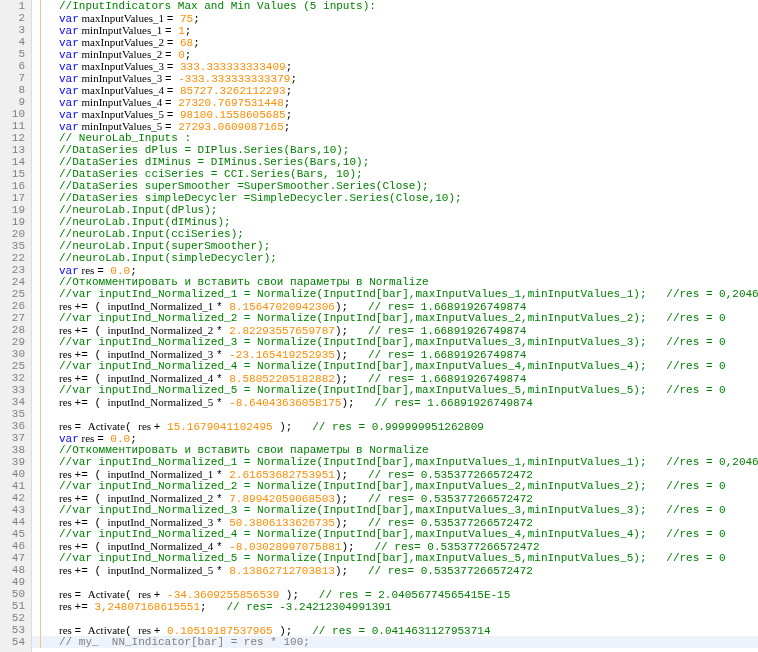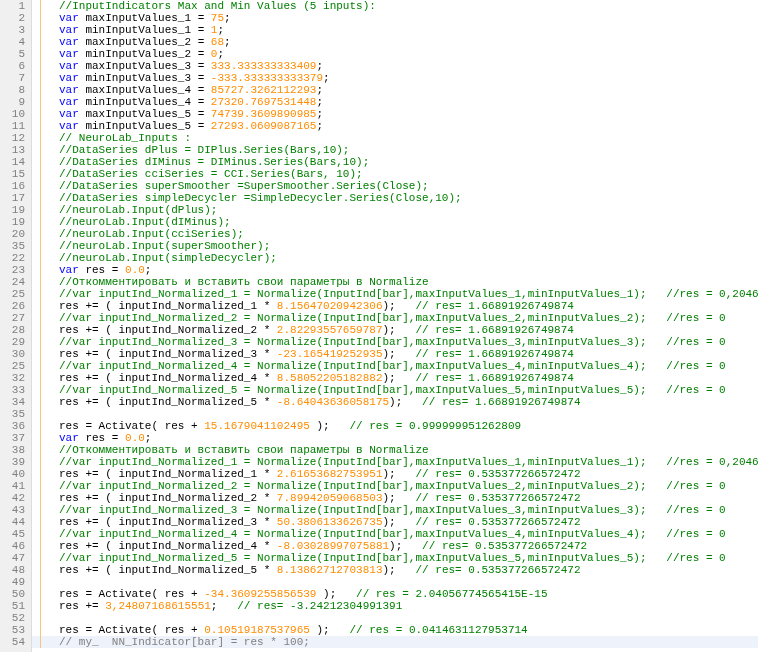--- a/index.html
+++ b/index.html
@@ -8,21 +8,21 @@
   .gutter { width: 32px; background: #f0f0f0; color: #808080; text-align: right; padding-right: 6px; border-right: 1px solid #ddd; user-select: none; }
   .gutter div { height: 12px; }
   .code { flex: 1; background: #fff; overflow: hidden; }
   .code .line { height: 12px; white-space: pre; padding-left: 8px; }
   .code .line.hl { background: #eef2fb; }
   .indent-guide { display: inline-block; width: 1px; height: 12px; background: #f5c77e; vertical-align: top; margin-right: 18px; }
   .c-comment { color: #008000; }
   .c-kw      { color: #0000ff; }
   .c-num     { color: #ff8c00; }
   .c-op      { color: #000; }
-  .c-ident   { color: #000; }
+  .c-ident   { color: #000; font-family: Liberation Serif, serif; }
   .c-line54  { color: #808080; }
 </style>
 </head>
 <body>
 
 <div class="gutter">
     <div>1</div>
     <div>2</div>
     <div>3</div>
     <div>4</div>
@@ -80,21 +80,21 @@
 <div class="code">
     <div class="line"><span class="indent-guide"></span><span class="c-comment">//InputIndicators Max and Min Values (5 inputs):</span></div>
     <div class="line"><span class="indent-guide"></span><span class="c-kw">var</span><span class="c-ident"> maxInputValues_1 </span><span class="c-op">= </span><span class="c-num">75</span><span class="c-op">;</span></div>
     <div class="line"><span class="indent-guide"></span><span class="c-kw">var</span><span class="c-ident"> minInputValues_1 </span><span class="c-op">= </span><span class="c-num">1</span><span class="c-op">;</span></div>
     <div class="line"><span class="indent-guide"></span><span class="c-kw">var</span><span class="c-ident"> maxInputValues_2 </span><span class="c-op">= </span><span class="c-num">68</span><span class="c-op">;</span></div>
     <div class="line"><span class="indent-guide"></span><span class="c-kw">var</span><span class="c-ident"> minInputValues_2 </span><span class="c-op">= </span><span class="c-num">0</span><span class="c-op">;</span></div>
     <div class="line"><span class="indent-guide"></span><span class="c-kw">var</span><span class="c-ident"> maxInputValues_3 </span><span class="c-op">= </span><span class="c-num">333.333333333409</span><span class="c-op">;</span></div>
     <div class="line"><span class="indent-guide"></span><span class="c-kw">var</span><span class="c-ident"> minInputValues_3 </span><span class="c-op">= </span><span class="c-num">-333.333333333379</span><span class="c-op">;</span></div>
     <div class="line"><span class="indent-guide"></span><span class="c-kw">var</span><span class="c-ident"> maxInputValues_4 </span><span class="c-op">= </span><span class="c-num">85727.3262112293</span><span class="c-op">;</span></div>
     <div class="line"><span class="indent-guide"></span><span class="c-kw">var</span><span class="c-ident"> minInputValues_4 </span><span class="c-op">= </span><span class="c-num">27320.7697531448</span><span class="c-op">;</span></div>
-    <div class="line"><span class="indent-guide"></span><span class="c-kw">var</span><span class="c-ident"> maxInputValues_5 </span><span class="c-op">= </span><span class="c-num">74739.3609890985</span><span class="c-op">;</span></div>
+    <div class="line"><span class="indent-guide"></span><span class="c-kw">var</span><span class="c-ident"> maxInputValues_5 </span><span class="c-op">= </span><span class="c-num">98100.1558605685</span><span class="c-op">;</span></div>
     <div class="line"><span class="indent-guide"></span><span class="c-kw">var</span><span class="c-ident"> minInputValues_5 </span><span class="c-op">= </span><span class="c-num">27293.0609087165</span><span class="c-op">;</span></div>
     <div class="line"><span class="indent-guide"></span><span class="c-comment">// NeuroLab_Inputs :</span></div>
     <div class="line"><span class="indent-guide"></span><span class="c-comment">//DataSeries dPlus = DIPlus.Series(Bars,10);</span></div>
     <div class="line"><span class="indent-guide"></span><span class="c-comment">//DataSeries dIMinus = DIMinus.Series(Bars,10);</span></div>
     <div class="line"><span class="indent-guide"></span><span class="c-comment">//DataSeries cciSeries = CCI.Series(Bars, 10);</span></div>
     <div class="line"><span class="indent-guide"></span><span class="c-comment">//DataSeries superSmoother =SuperSmoother.Series(Close);</span></div>
     <div class="line"><span class="indent-guide"></span><span class="c-comment">//DataSeries simpleDecycler =SimpleDecycler.Series(Close,10);</span></div>
     <div class="line"><span class="indent-guide"></span><span class="c-comment">//neuroLab.Input(dPlus);</span></div>
     <div class="line"><span class="indent-guide"></span><span class="c-comment">//neuroLab.Input(dIMinus);</span></div>
     <div class="line"><span class="indent-guide"></span><span class="c-comment">//neuroLab.Input(cciSeries);</span></div>

